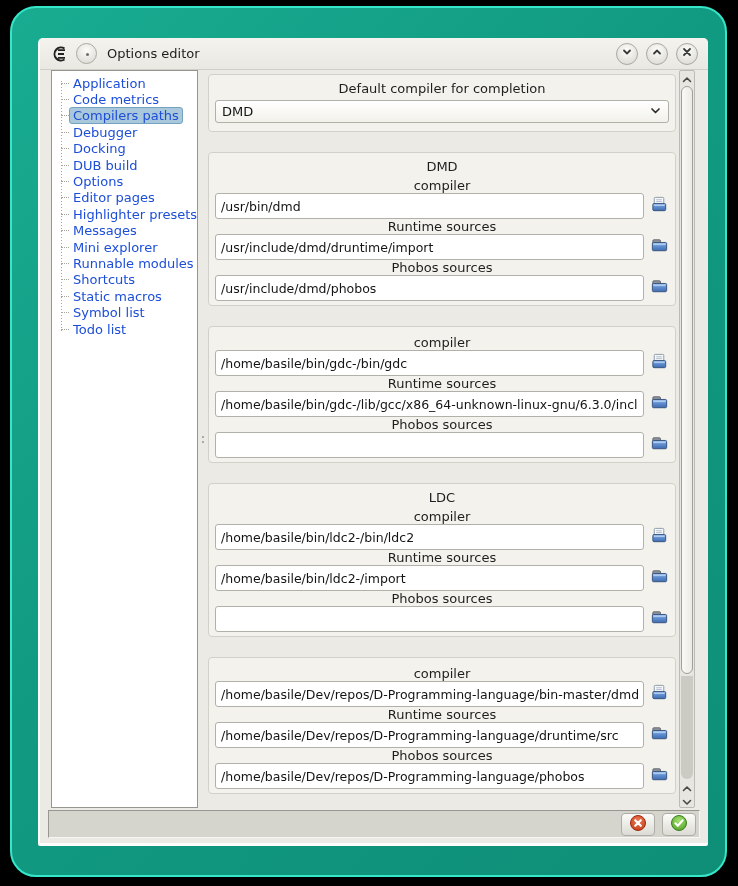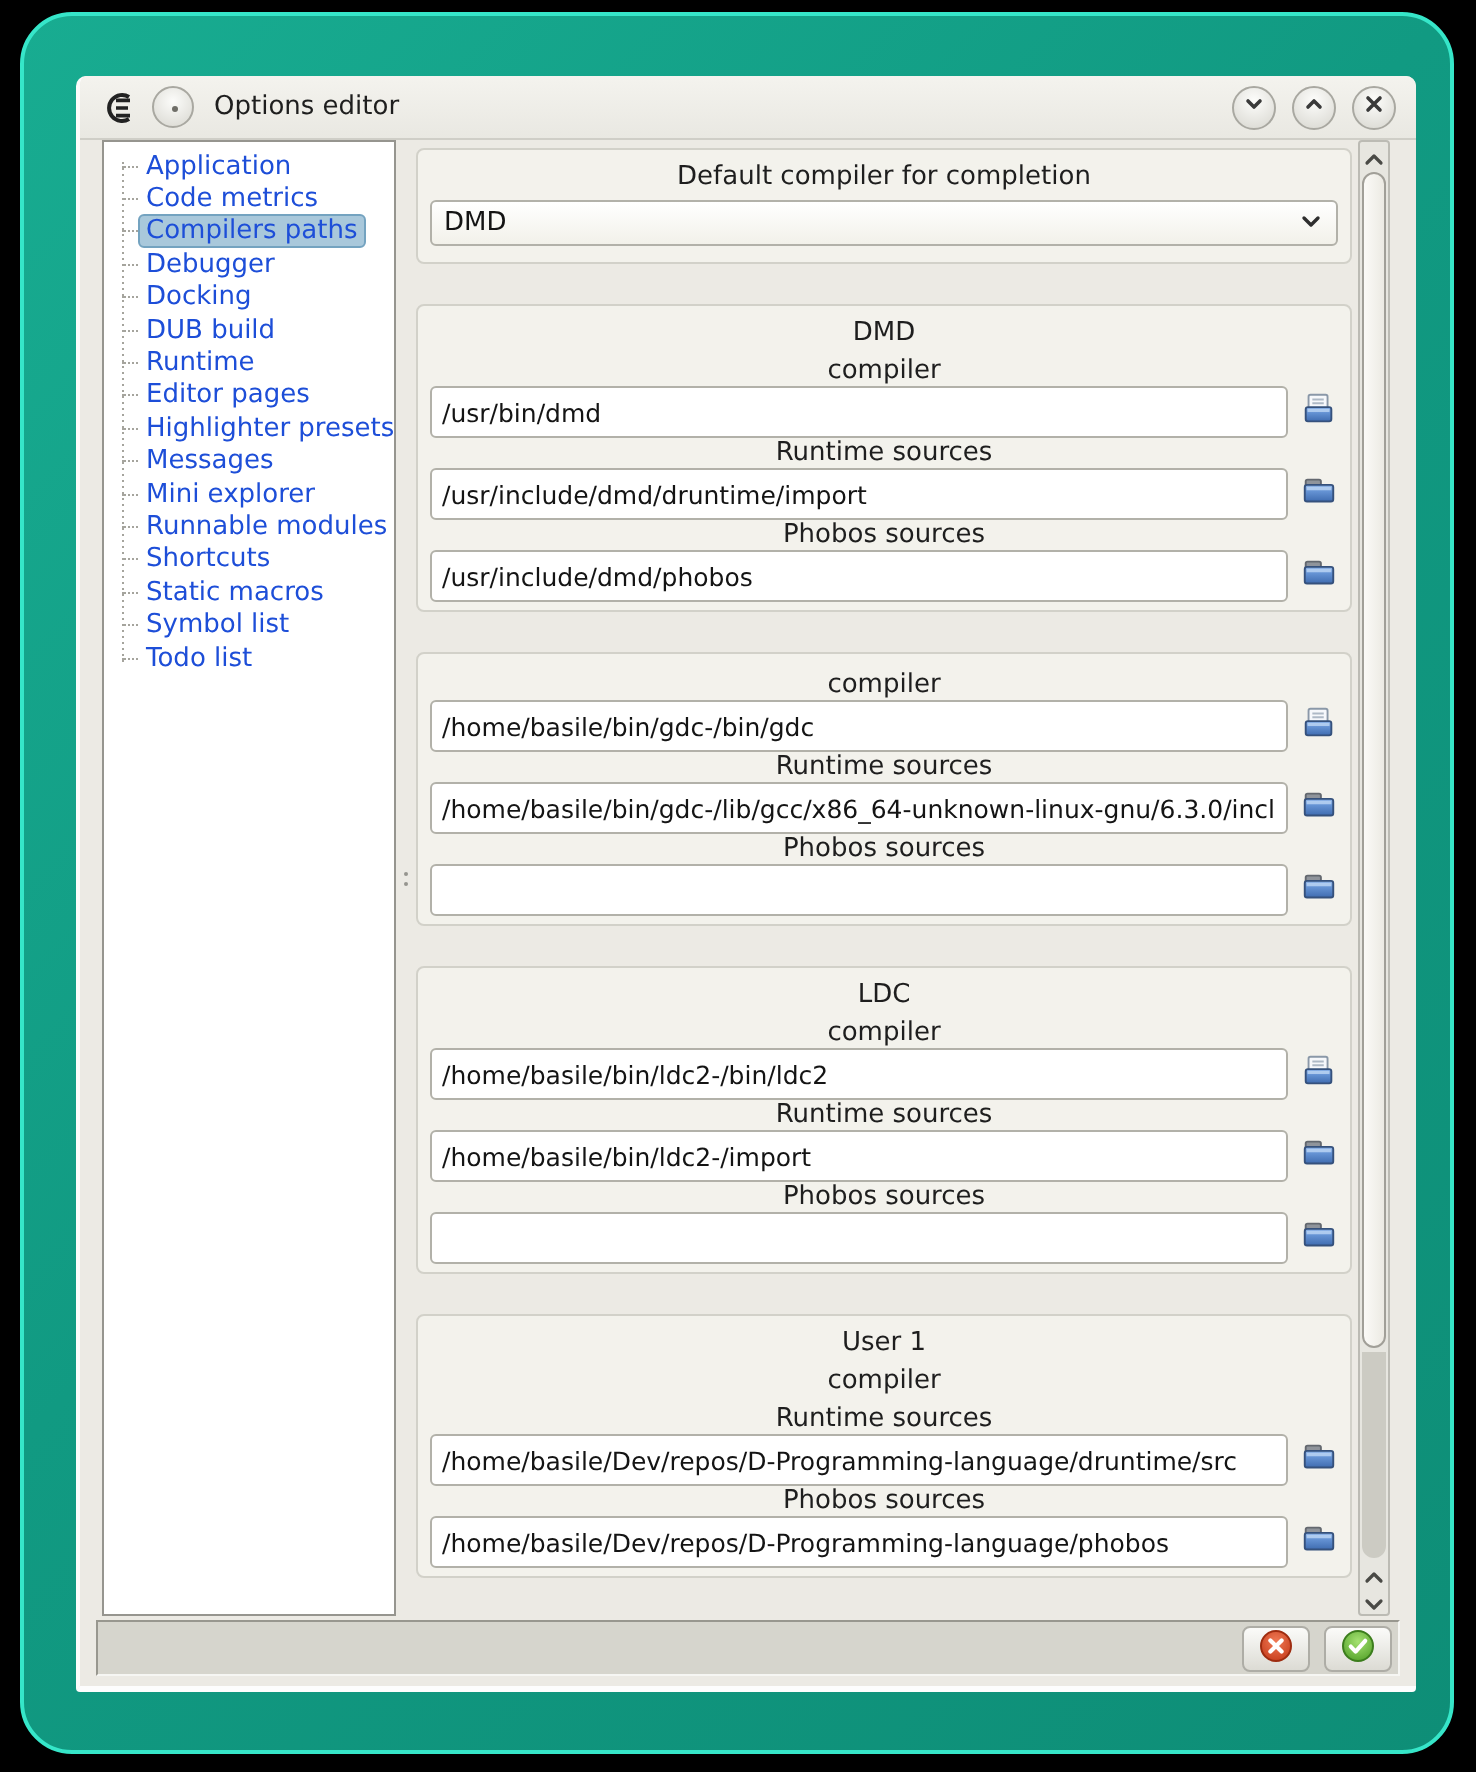--- a/index.html
+++ b/index.html
@@ -174,21 +174,21 @@
       <div class="side-item">
               <span class="twig"></span>
               <span class="side-label">Docking</span>
             </div>
       <div class="side-item">
               <span class="twig"></span>
               <span class="side-label">DUB build</span>
             </div>
       <div class="side-item">
               <span class="twig"></span>
-              <span class="side-label">Runtime</span>
+              <span class="side-label">Options</span>
             </div>
       <div class="side-item">
               <span class="twig"></span>
               <span class="side-label">Editor pages</span>
             </div>
       <div class="side-item">
               <span class="twig"></span>
               <span class="side-label">Highlighter presets</span>
             </div>
       <div class="side-item">
@@ -347,22 +347,32 @@
                   <span><svg width="19" height="19" viewBox="0 0 20 20">
                       <rect x="3" y="4" width="8" height="5" rx="1" fill="#8f949b" stroke="#63686f"></rect>
                       <rect x="2.5" y="6.8" width="15" height="8.7" rx="1.2" fill="url(#foldG)" stroke="#35517c"></rect>
                       <rect x="3.5" y="7.8" width="13" height="1.8" fill="#b9d2f2" opacity="0.85"></rect>
                     </svg></span>
                 </button>
         </div>
       </section>
 
       <section class="group">
-        <div class="group-title">User 1</div>
         <div class="field-label">compiler</div>
+        <div class="row">
+          <input class="path-input" value="/home/basile/Dev/repos/D-Programming-language/bin-master/dmd" style="">
+          <button class="icon-btn">
+                  <span><svg width="19" height="19" viewBox="0 0 20 20">
+                      <rect x="4.5" y="2.5" width="10" height="8" rx="1" fill="#f6f8fb" stroke="#8a98a8"></rect>
+                      <path d="M6.5 5 h6 M6.5 7 h6" stroke="#aeb9c6" stroke-width="1"></path>
+                      <rect x="3" y="9" width="13.5" height="7.5" rx="1.2" fill="url(#foldG)" stroke="#35517c"></rect>
+                      <rect x="4" y="10" width="11.5" height="1.6" fill="#b9d2f2" opacity="0.85"></rect>
+                    </svg></span>
+                </button>
+        </div>
         <div class="field-label">Runtime sources</div>
         <div class="row">
           <input class="path-input" value="/home/basile/Dev/repos/D-Programming-language/druntime/src" style="">
           <button class="icon-btn">
                   <span><svg width="19" height="19" viewBox="0 0 20 20">
                       <rect x="3" y="4" width="8" height="5" rx="1" fill="#8f949b" stroke="#63686f"></rect>
                       <rect x="2.5" y="6.8" width="15" height="8.7" rx="1.2" fill="url(#foldG)" stroke="#35517c"></rect>
                       <rect x="3.5" y="7.8" width="13" height="1.8" fill="#b9d2f2" opacity="0.85"></rect>
                     </svg></span>
                 </button>

